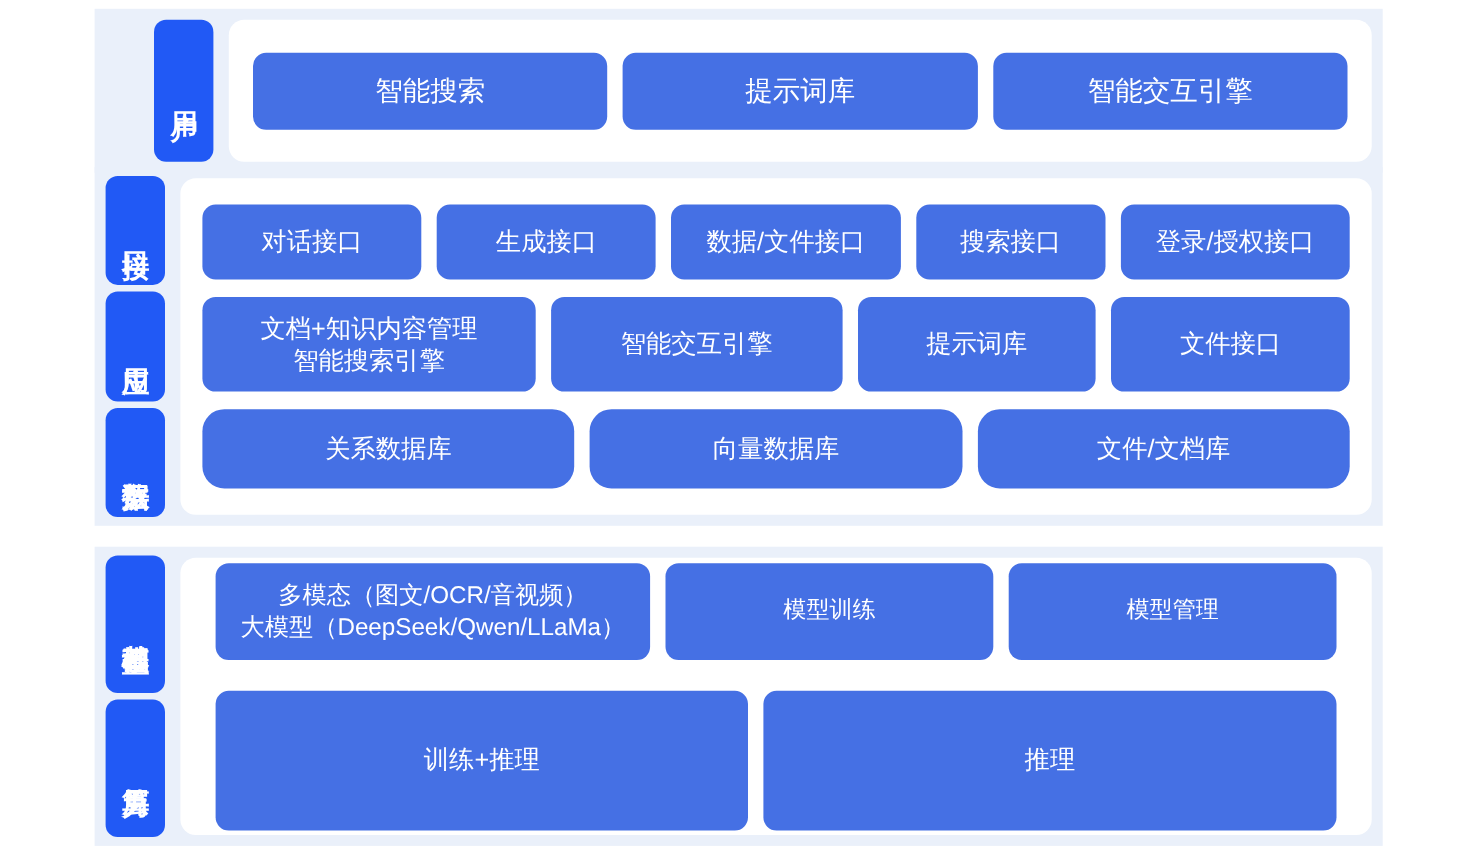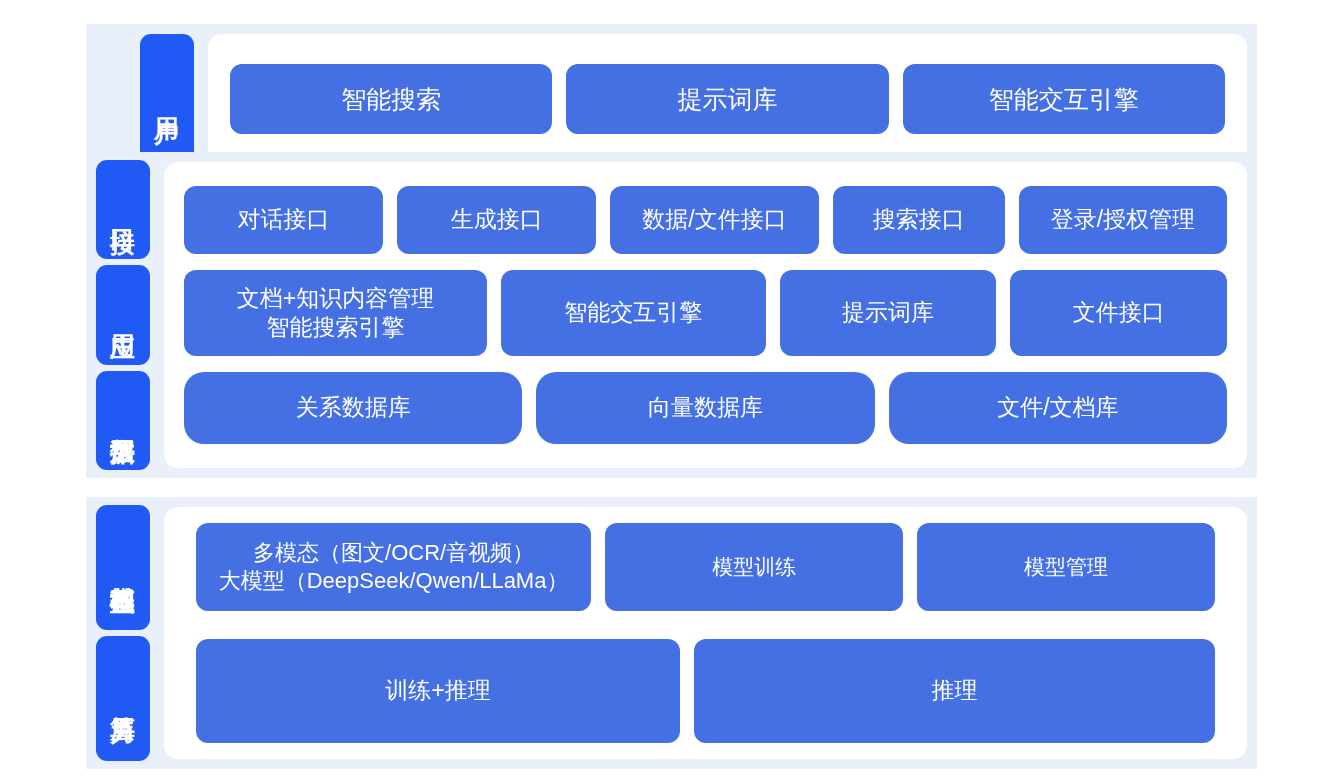--- a/index.html
+++ b/index.html
@@ -19,21 +19,21 @@
 
   
   .band {
     position: absolute;
     left: 86px;
     width: 1171px;
     background: #eaf0fa;
     display: flex;
     align-items: stretch;
   }
-  #band-user      { top: 24px;   height: 149px; padding-left: 44px; }
+  #band-user      { top: 8px;   height: 149px; padding-left: 44px; }
   #band-platform  { top: 152px; height: 326px; }
   #band-infra     { top: 497px; height: 272px; }
 
   
   .tabcol {
     width: 74px;
     flex: 0 0 74px;
     display: flex;
     flex-direction: column;
     justify-content: center;
@@ -99,21 +99,21 @@
     font-size: 25px;
     line-height: 1.28;
     padding: 8px 10px;
     white-space: pre-line;
   }
   .row-user .card     { height: 70px; flex: 1 1 0; }
   .row-api .card      { height: 68px; font-size: 23px; }
   .row-app .card      { height: 86px; font-size: 23px; }
   .row-db .card       { height: 72px; font-size: 23px; border-radius: 20px; }
   .row-model .card    { height: 88px; font-size: 21px; }
-  .row-compute .card  { height: 104px; font-size: 23px; }
+  .row-compute .card  { height: 127px; font-size: 23px; }
 
   .card.small-text { font-size: 22px; }
 </style>
 </head>
 <body>
 
 <div class="canvas">
 
   <div class="band" id="band-user">
     <div class="tabcol">
@@ -134,21 +134,21 @@
       <div class="vtab">应用</div>
       <div class="vtab">数据层</div>
     </div>
     <div class="panel">
 
       <div class="row row-api">
         <div class="card" style="flex:1.00 1 0">对话接口</div>
         <div class="card" style="flex:1.00 1 0">生成接口</div>
         <div class="card" style="flex:1.05 1 0">数据/文件接口</div>
         <div class="card" style="flex:0.85 1 0">搜索接口</div>
-        <div class="card" style="flex:1.05 1 0">登录/授权管理</div>
+        <div class="card" style="flex:1.05 1 0">登录/授权接口</div>
       </div>
 
       <div class="row row-app">
         <div class="card" style="flex:1.18 1 0">文档+知识内容管理
 智能搜索引擎</div>
         <div class="card" style="flex:1.02 1 0">智能交互引擎</div>
         <div class="card" style="flex:0.82 1 0">提示词库</div>
         <div class="card" style="flex:0.82 1 0">文件接口</div>
       </div>
 

